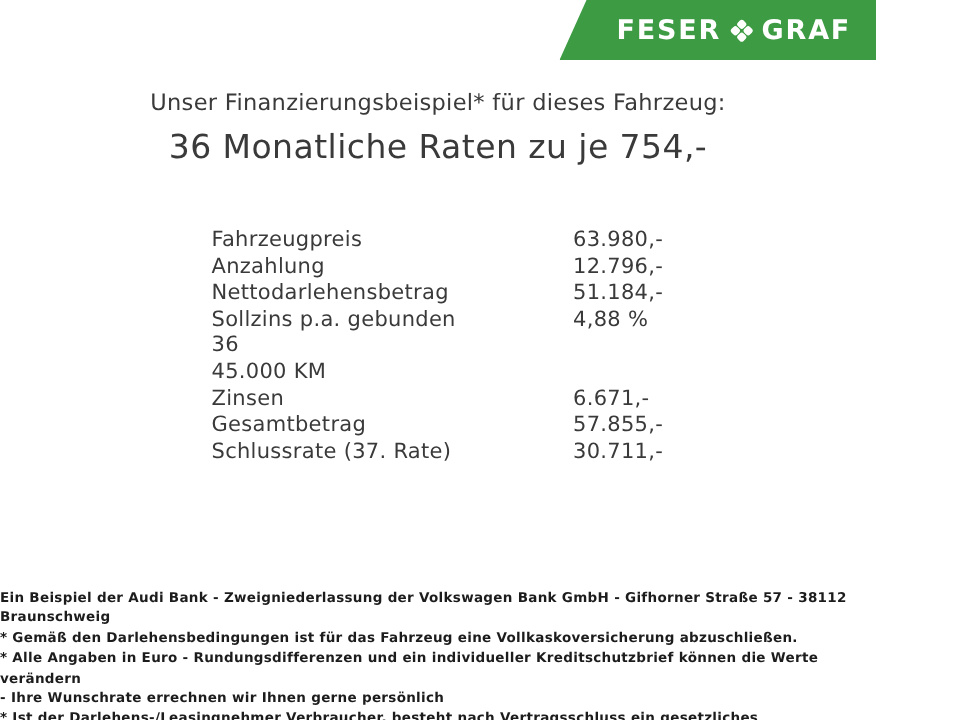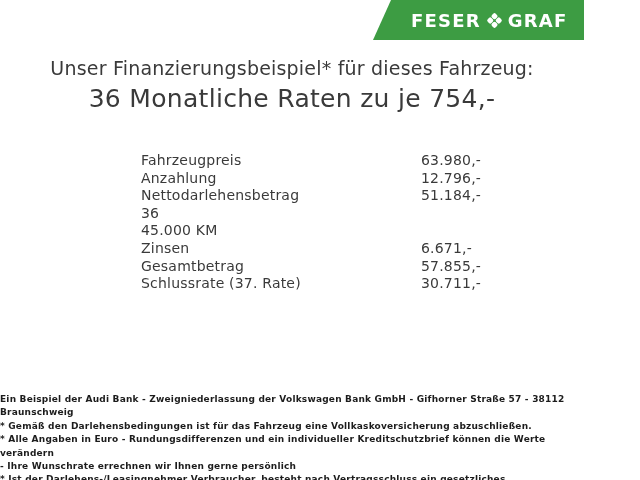--- a/index.html
+++ b/index.html
@@ -15,26 +15,26 @@
     background:#3d9c43;
     clip-path:polygon(18px 0, 100% 0, 100% 100%, 0 100%);
     display:flex; align-items:center; padding-left:38px; box-sizing:border-box;
   }
   .brand-part { color:#ffffff; font-weight:700; font-size:18px; letter-spacing:1.2px; }
   .clover { margin:0 5px; display:flex; align-items:center; }
   .refcode { color:#ffffff; font-size:11px; letter-spacing:1.5px; margin-left:18px; padding-top:2px; }
 
   
   .headline { position:absolute; top:57px; left:0; width:100%; text-align:center; color:#3a3a3a; }
-  .headline .h1 { font-size:19px; line-height:23px; letter-spacing:0.2px; }
-  .headline .h2 { font-size:25px; line-height:30px; margin-top:4px; letter-spacing:0.3px; }
+  .headline .h1 { font-size:15px; line-height:23px; letter-spacing:0.2px; }
+  .headline .h2 { font-size:22px; line-height:30px; margin-top:4px; letter-spacing:0.3px; }
 
   
   .finance-table { position:absolute; top:152px; left:141px; color:#3a3a3a; }
-  .frow { display:grid; grid-template-columns:241px auto; font-size:14px; line-height:17.6px; letter-spacing:0.2px;gap:39px; }
+  .frow { display:grid; grid-template-columns:241px auto; font-size:14px; line-height:17.6px; letter-spacing:0.2px; }
 
   
   .vertical-credit {
     position:absolute; top:153px; left:608px;
     writing-mode:vertical-rl; white-space:nowrap; line-height:1;
   }
   .vprefix { font-size:12.5px; color:#474747; letter-spacing:0.3px; }
   .aos-logo { letter-spacing:0.5px; }
   .aos-letter { font-size:15px; font-weight:700; }
   .vsuffix { font-size:12.5px; font-weight:700; color:#3f3f3f; }
@@ -82,20 +82,24 @@
       <div class="frow">
         <div class="flabel">Anzahlung</div>
         <div class="fvalue">12.796,-</div>
       </div>
 
       <div class="frow">
         <div class="flabel">Nettodarlehensbetrag</div>
         <div class="fvalue">51.184,-</div>
       </div>
 
+      <div class="frow">
+        <div class="flabel">Sollzins p.a. gebunden</div>
+        <div class="fvalue">4,88 %</div>
+      </div>
 
 
       <div class="frow">
         <div class="fvalue">36</div>
       </div>
 
       <div class="frow">
         <div class="fvalue">45.000 KM</div>
       </div>
 

